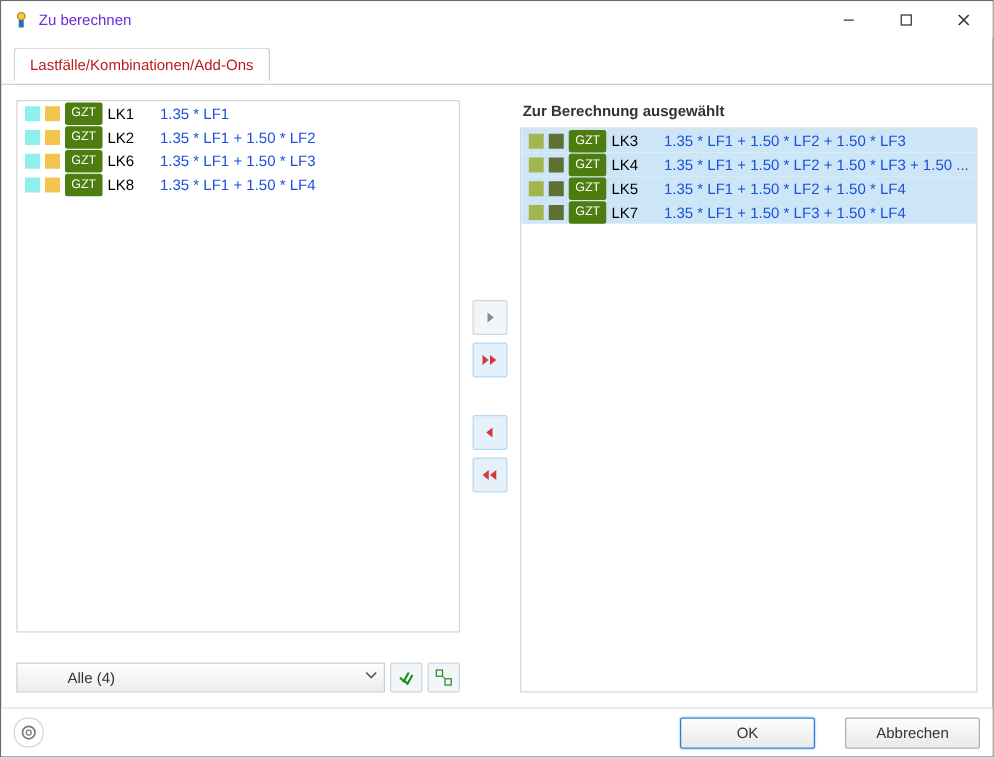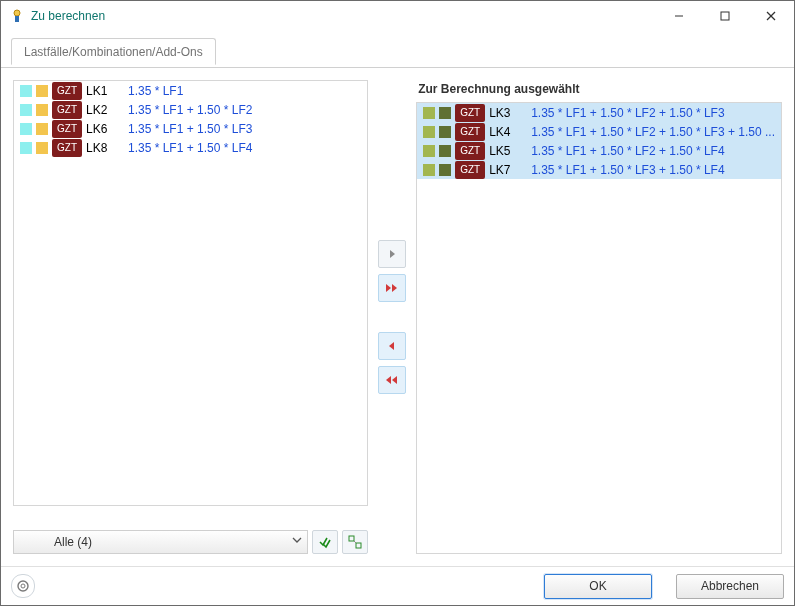--- a/index.html
+++ b/index.html
@@ -1,37 +1,37 @@
 <!DOCTYPE html>
 <html><head>
 <meta charset="utf-8">
 <style>
 html,body{margin:0;padding:0;font-family:"Segoe UI",Tahoma,sans-serif;font-size:12px;color:#333;background:#fff}
 .win{width:795px;height:606px;border:1px solid #6a6a6a;box-sizing:border-box;display:flex;flex-direction:column;background:#fff;position:relative}
 .titlebar{height:30px;display:flex;align-items:center;padding-left:8px;background:#fff}
 .titlebar .ic{width:16px;height:16px;margin-right:6px}
-.titlebar .ttl{flex:1;font-size:12px;color:#0f766e}
+.titlebar .ttl{flex:1;font-size:12px;color:#6d28d9}
 .sysbtn{width:46px;height:30px;display:flex;align-items:center;justify-content:center}
 .sysbtn svg{pointer-events:none}
 .tabstrip{height:30px;padding:6px 10px 0 10px;border-bottom:1px solid #d0d0d0}
-.tab{display:inline-block;padding:6px 12px 5px 12px;border:1px solid #d0d0d0;border-bottom:1px solid #fff;position:relative;top:1px;background:#fff;border-top-left-radius:3px;border-top-right-radius:3px;color:#737373;font-size:12px}
+.tab{display:inline-block;padding:6px 12px 5px 12px;border:1px solid #d0d0d0;border-bottom:1px solid #fff;position:relative;top:1px;background:#fff;border-top-left-radius:3px;border-top-right-radius:3px;color:#b91c1c;font-size:12px}
 .body{flex:1;display:flex;align-items:stretch;padding:12px;gap:6px}
 .panel{display:flex;flex-direction:column;gap:4px}
 .panel.left{flex:1}
 .panel.right{flex:1}
 .ph{font-weight:600;color:#333;font-size:12px;padding:2px 2px}
 .listbox{flex:1;border:1px solid #d6d6d6;background:#fff;overflow:hidden}
 .row{display:flex;align-items:center;height:19px;padding:0 6px;gap:4px;white-space:nowrap;font-size:12px}
 .row.sel{background:#cde6f7}
 .sw{width:12px;height:12px;display:inline-block}
 .sw.c1{background:#8defee}
 .sw.c2{background:#f3c54e}
 .sw.g1{background:#a2b650}
 .sw.g2{background:#5f7033}
-.badge{background:#7f1d1d;color:#fff;font-size:10px;padding:0 5px;border-radius:2px;line-height:14px;height:18px;display:inline-flex;align-items:center}
+.badge{background:#4d7c0f;color:#fff;font-size:10px;padding:0 5px;border-radius:2px;line-height:14px;height:18px;display:inline-flex;align-items:center}
 .lk{color:#000000;min-width:38px}
 .form{color:#1d4ed8}
 .midcol{width:36px;display:flex;flex-direction:column;align-items:center;justify-content:center;gap:6px}
 .midbtn{width:26px;height:26px;border:1px solid #cfd6dc;background:#f3f6f9;display:flex;align-items:center;justify-content:center;border-radius:2px}
 .midbtn.blue{border-color:#b7d8ef;background:#e4f1fb}
 .footerbar{display:flex;align-items:flex-start;gap:4px;margin-top:20px}
 .combo{flex:1;height:22px;border:1px solid #cfcfcf;background:linear-gradient(#fefefe,#ececec);display:flex;align-items:center;padding:0 6px;position:relative;font-size:12px}
 .combo .cv{position:absolute;right:4px;top:3px}
 .iconbtn{width:24px;height:22px;border:1px solid #cfd6dc;background:#f3f6f9;display:flex;align-items:center;justify-content:center;border-radius:2px}
 .dlgfoot{height:38px;border-top:1px solid #e0e0e0;display:flex;align-items:center;padding:0 10px;gap:24px;background:#fff}

